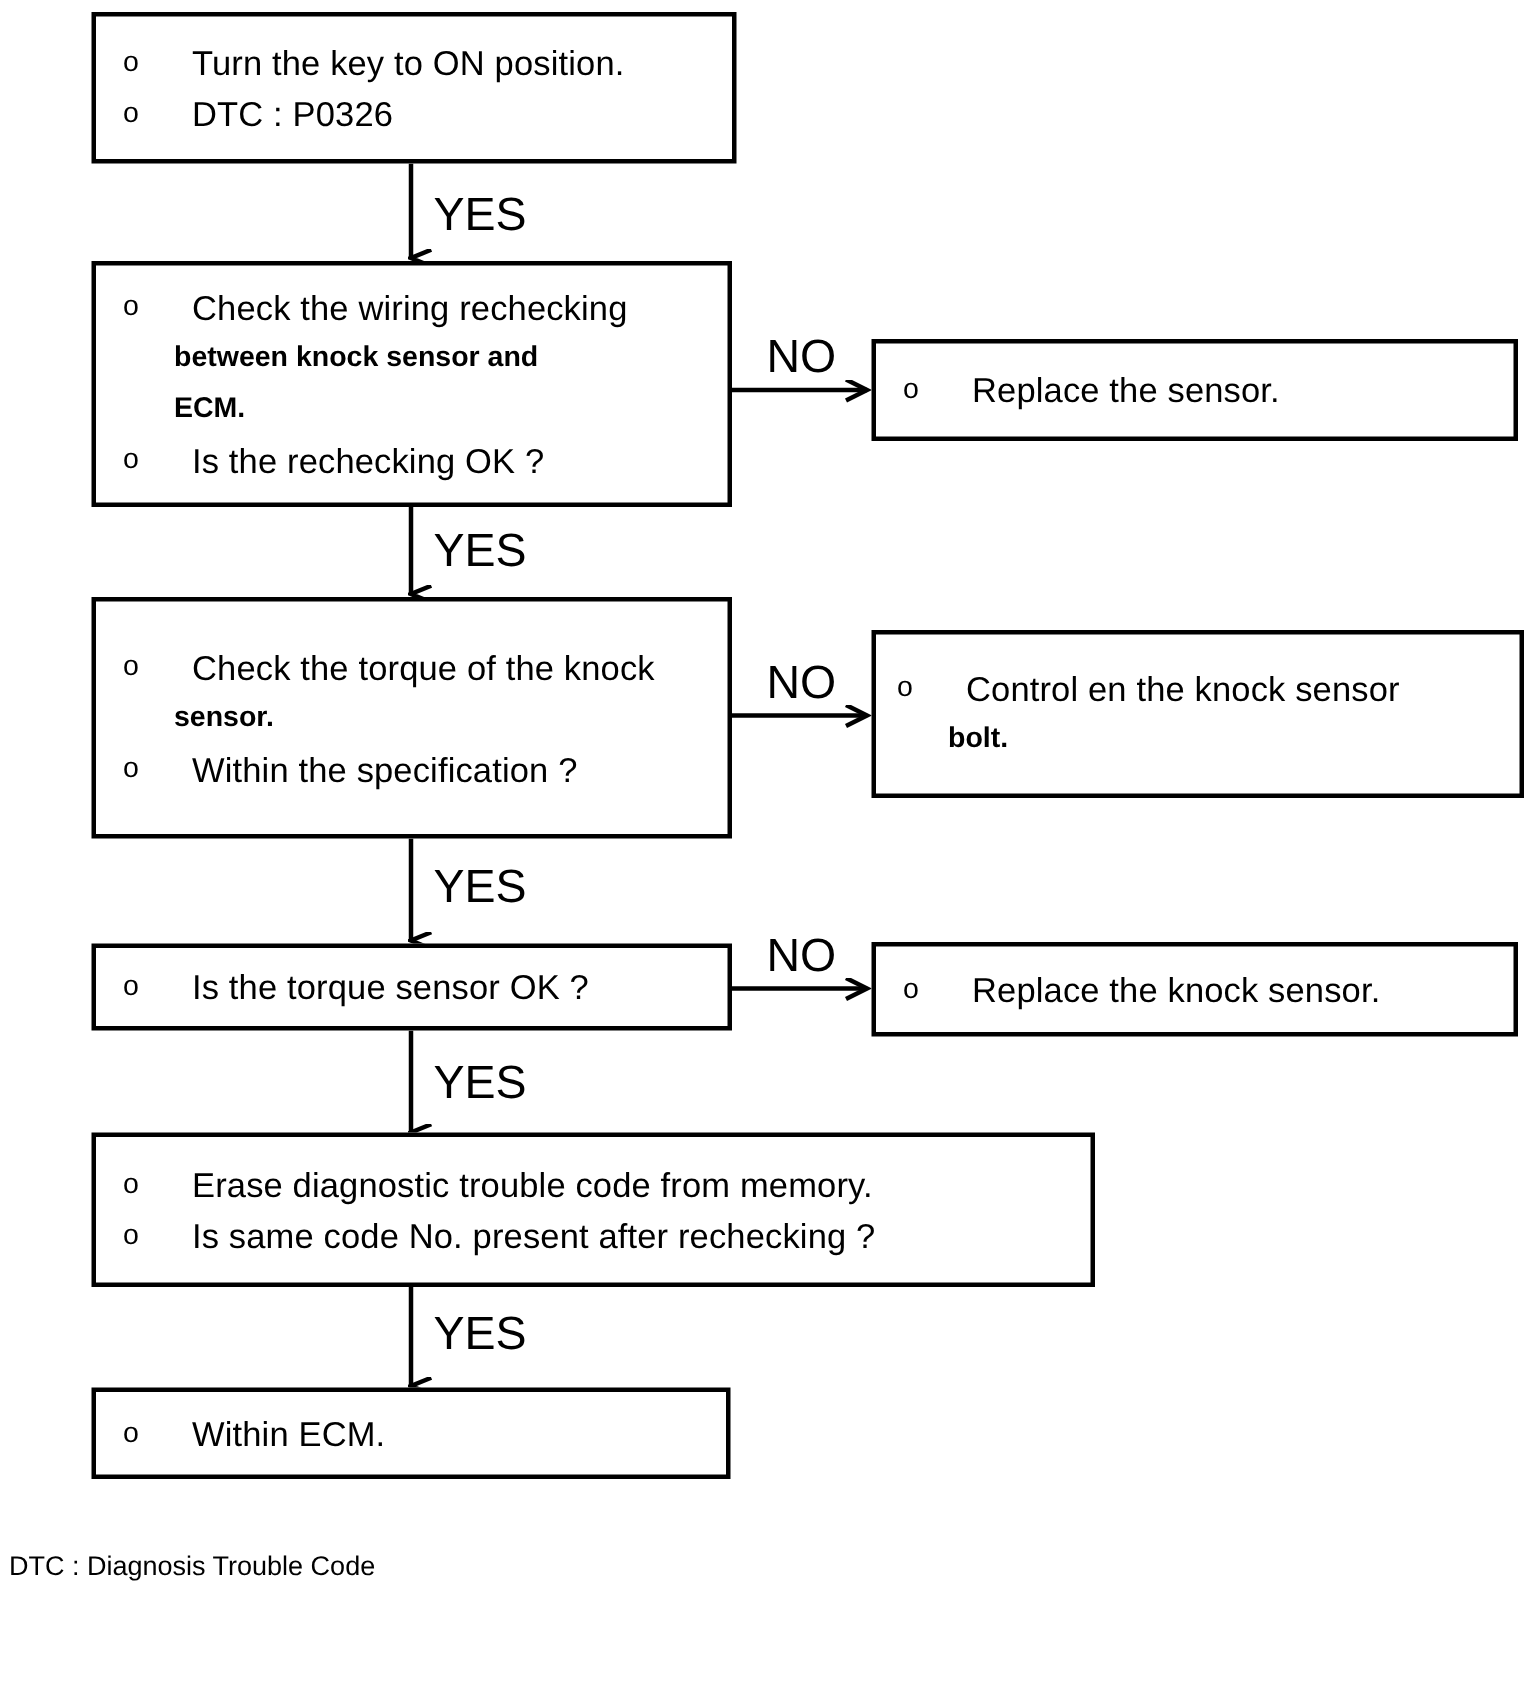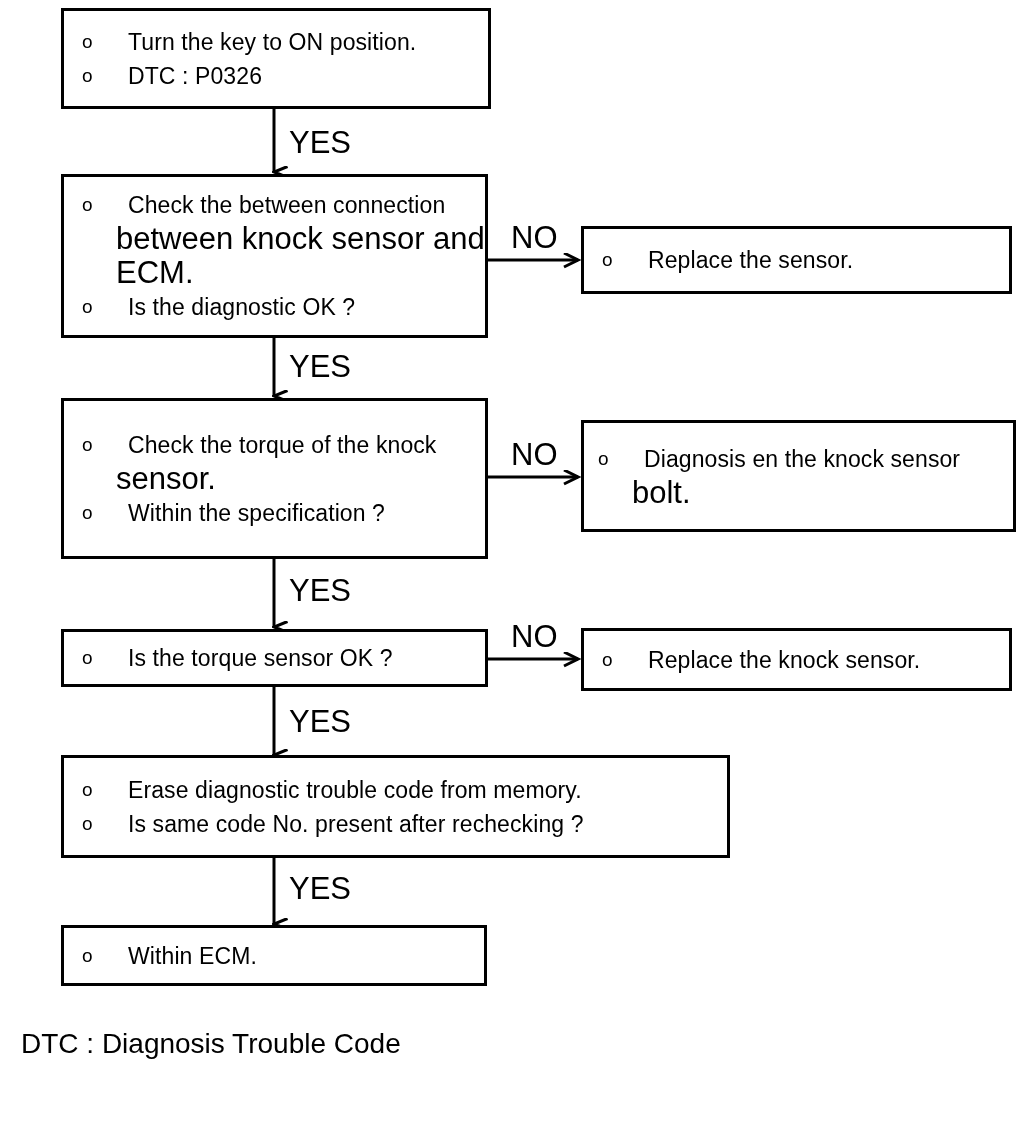--- a/index.html
+++ b/index.html
@@ -48,43 +48,43 @@
     flex: 0 0 34px;
     font-size: 19px;
     line-height: 34px;
   }
   .bullet-text {
     flex: 1 1 auto;
     margin-left: 12px;
   }
   .cont {
     padding-left: 34px;
-    font-size: 31px;
+    font-size: 19px;
     line-height: 34px;
     white-space: nowrap;
+    font-weight: bold;
   }
   .inner {
     position: absolute;
     left: 18px;
     top: 50%;
     transform: translateY(-50%);
     right: 4px;
   }
   .edge-label {
     position: absolute;
     font-size: 31px;
     line-height: 23px;
     white-space: nowrap;
   }
   .legend {
     position: absolute;
-    font-size: 28px;
+    font-size: 18px;
     line-height: 36px;
     white-space: nowrap;
-    margin-left: 15px;
   }
 </style>
 </head>
 <body>
 
 <div id="canvas">
 
   <svg class="lines" viewBox="0 0 1024 1130" xmlns="http://www.w3.org/2000/svg">
     <defs>
       <marker id="arrowdown" markerWidth="18" markerHeight="16" refX="6" refY="14" orient="auto" markerUnits="userSpaceOnUse">
@@ -116,27 +116,27 @@
         <span class="bullet">o</span>
         <span class="bullet-text">DTC : P0326</span>
       </div>
     </div>
   </div>
 
   <div class="node" style="left:61px; top:174px; width:427px; height:164px;">
     <div class="inner">
       <div class="bullet-row">
         <span class="bullet">o</span>
-        <span class="bullet-text">Check the between connection</span>
+        <span class="bullet-text">Check the wiring rechecking</span>
       </div>
       <div class="cont">between knock sensor and</div>
       <div class="cont">ECM.</div>
       <div class="bullet-row">
         <span class="bullet">o</span>
-        <span class="bullet-text">Is the diagnostic OK ?</span>
+        <span class="bullet-text">Is the rechecking OK ?</span>
       </div>
     </div>
   </div>
 
   <div class="node" style="left:581px; top:226px; width:431px; height:68px;">
     <div class="inner">
       <div class="bullet-row">
         <span class="bullet">o</span>
         <span class="bullet-text">Replace the sensor.</span>
       </div>
@@ -154,21 +154,21 @@
         <span class="bullet">o</span>
         <span class="bullet-text">Within the specification ?</span>
       </div>
     </div>
   </div>
 
   <div class="node" style="left:581px; top:420px; width:435px; height:112px;">
     <div class="inner" style="left:14px;">
       <div class="bullet-row">
         <span class="bullet">o</span>
-        <span class="bullet-text">Diagnosis en the knock sensor</span>
+        <span class="bullet-text">Control en the knock sensor</span>
       </div>
       <div class="cont">bolt.</div>
     </div>
   </div>
 
   <div class="node" style="left:61px; top:629px; width:427px; height:58px;">
     <div class="inner">
       <div class="bullet-row">
         <span class="bullet">o</span>
         <span class="bullet-text">Is the torque sensor OK ?</span>

